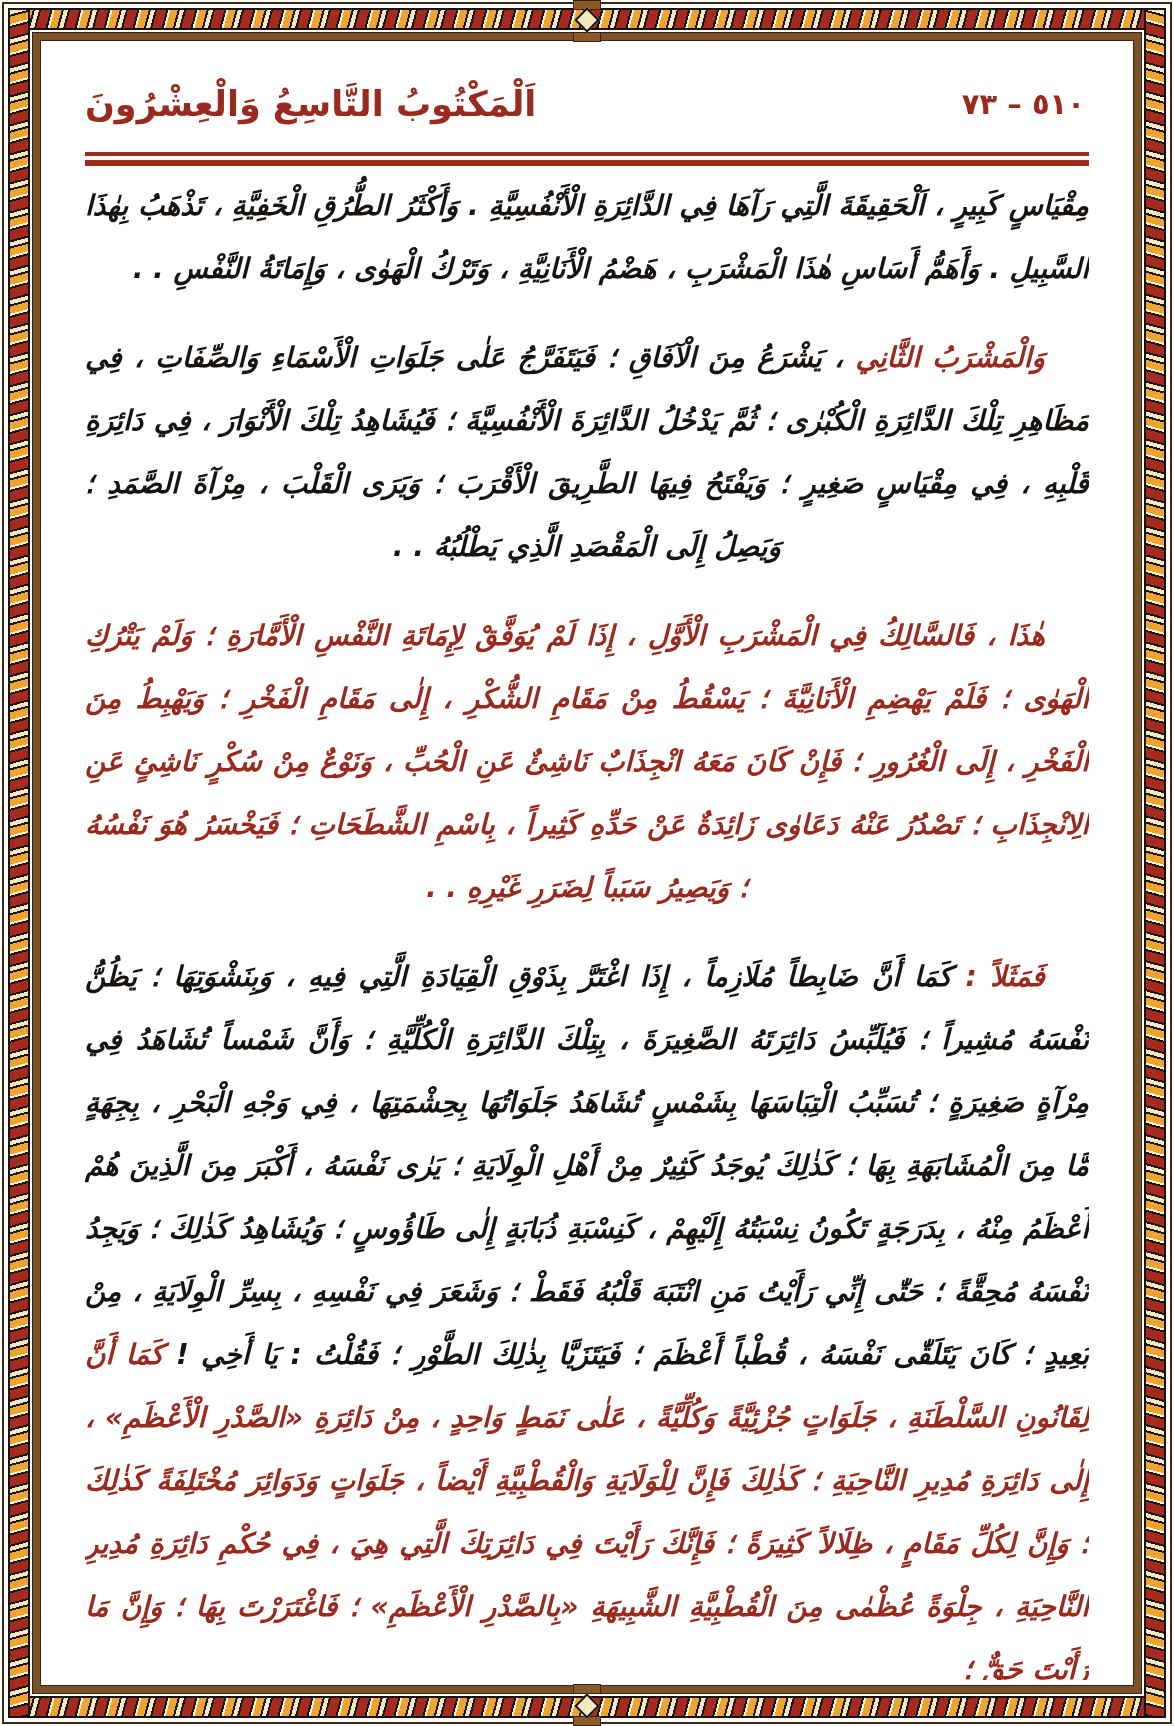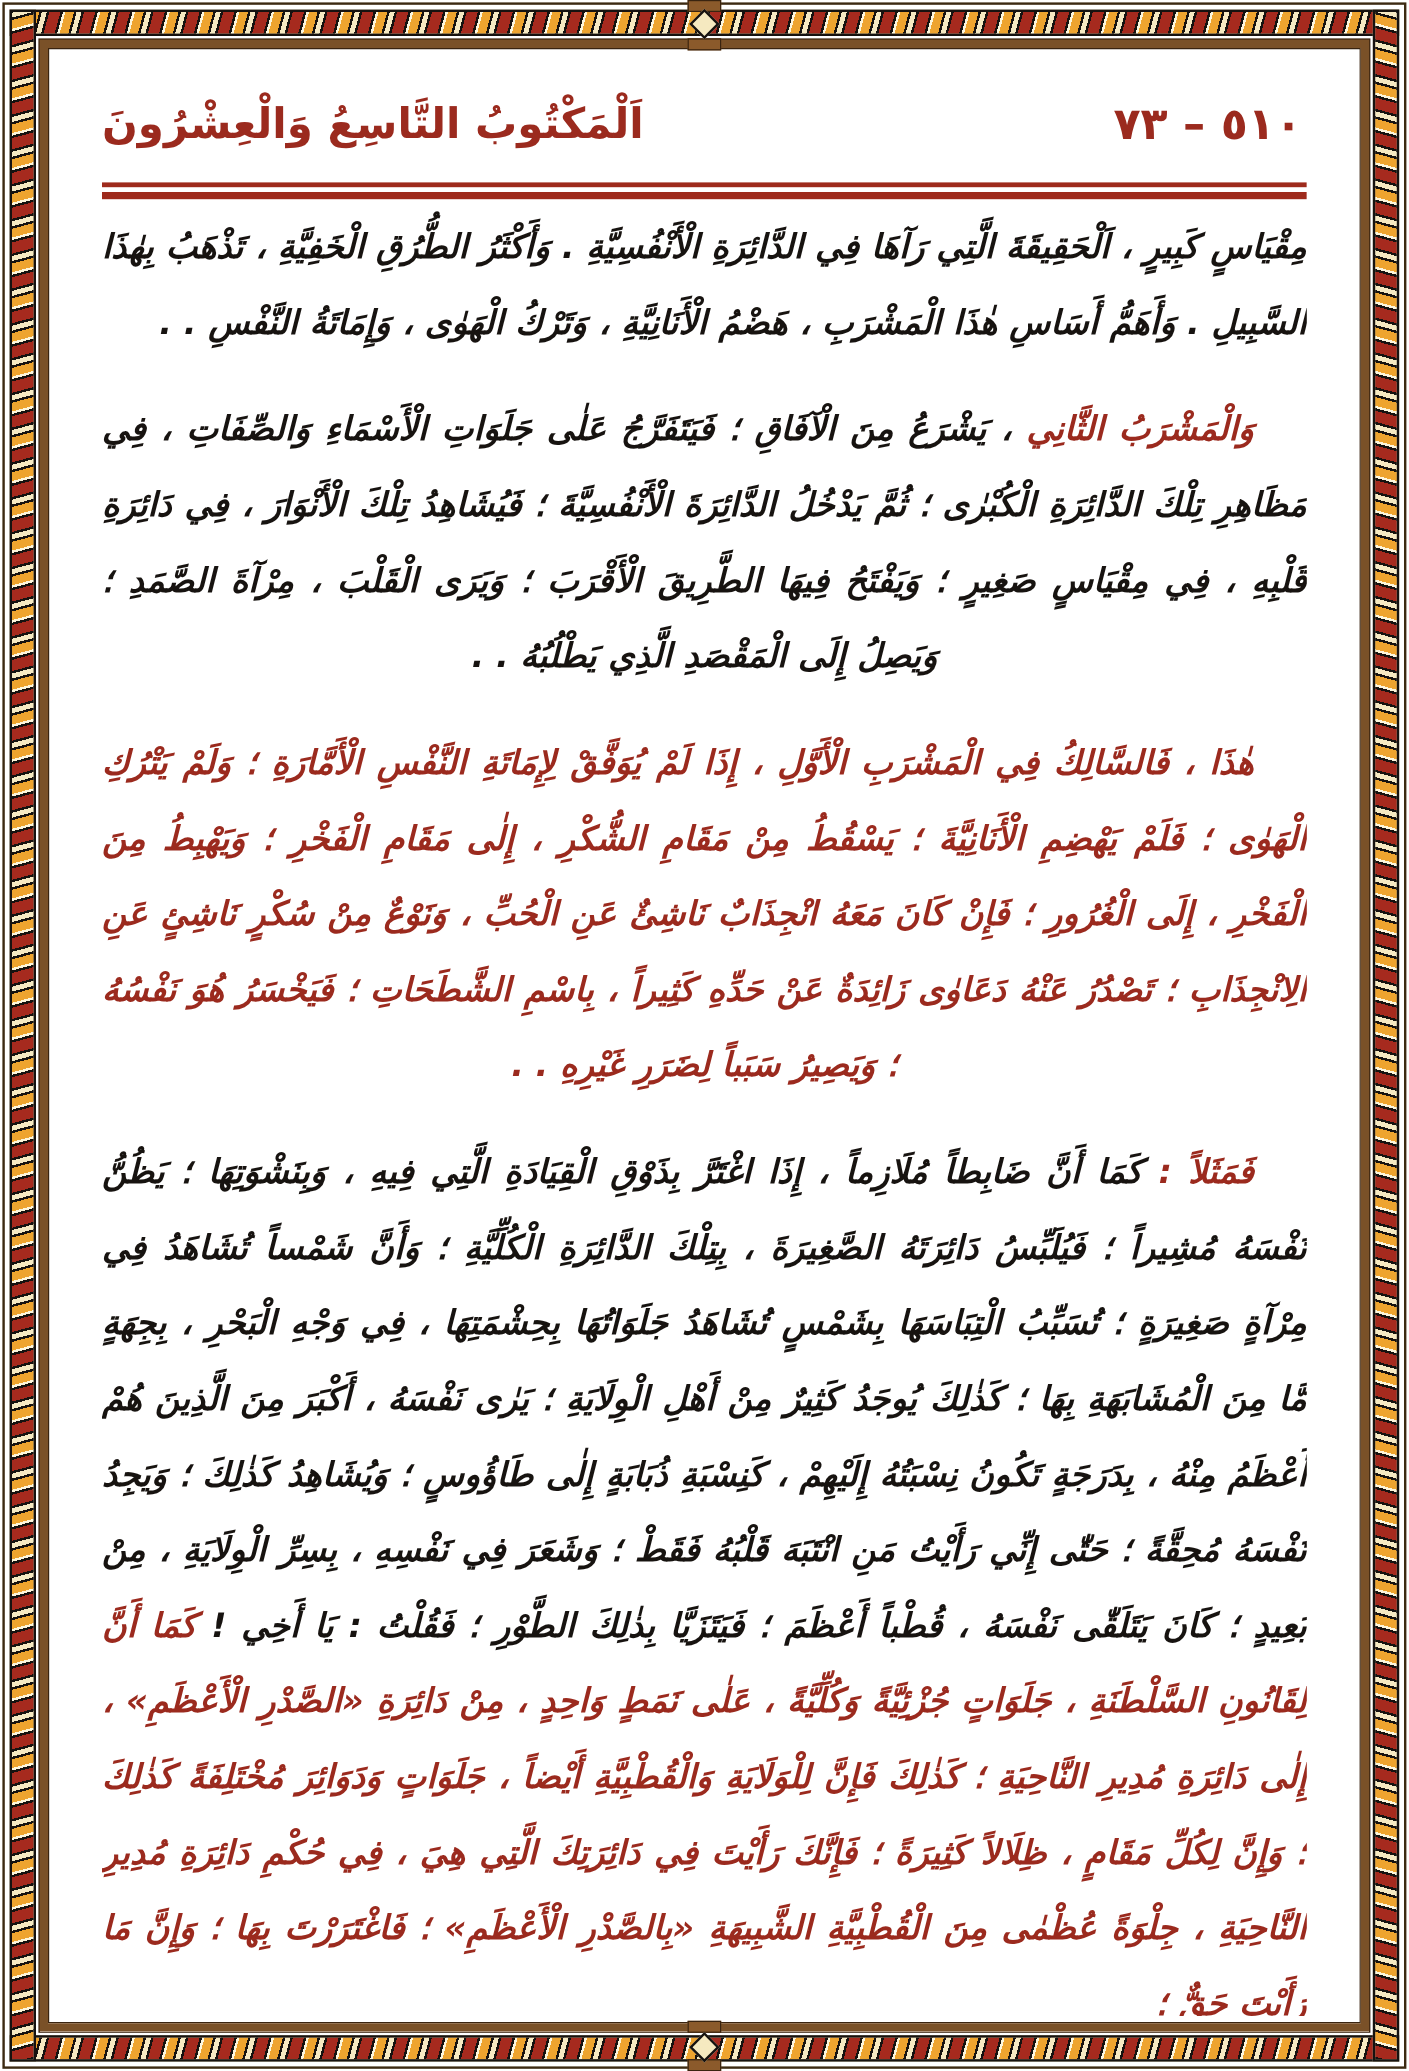--- a/index.html
+++ b/index.html
@@ -101,21 +101,21 @@
   .header{position:relative;height:72px;margin-top:16px;}
   .title{
     margin:0;
     font-size:35px;font-weight:bold;
     line-height:72px;
     text-align:left;
     color:var(--text-red);
   }
   .page-number{
     position:absolute;right:4px;top:0;
-    font-size:37px;font-weight:bold;
+    font-size:29px;font-weight:bold;
     line-height:72px;
     color:var(--text-red);
   }
   .double-rule{
     margin-top:12px;
     height:4px;
     border-top:4px solid var(--rule-red);
     border-bottom:6px solid var(--rule-red);
   }
   .body-text{

